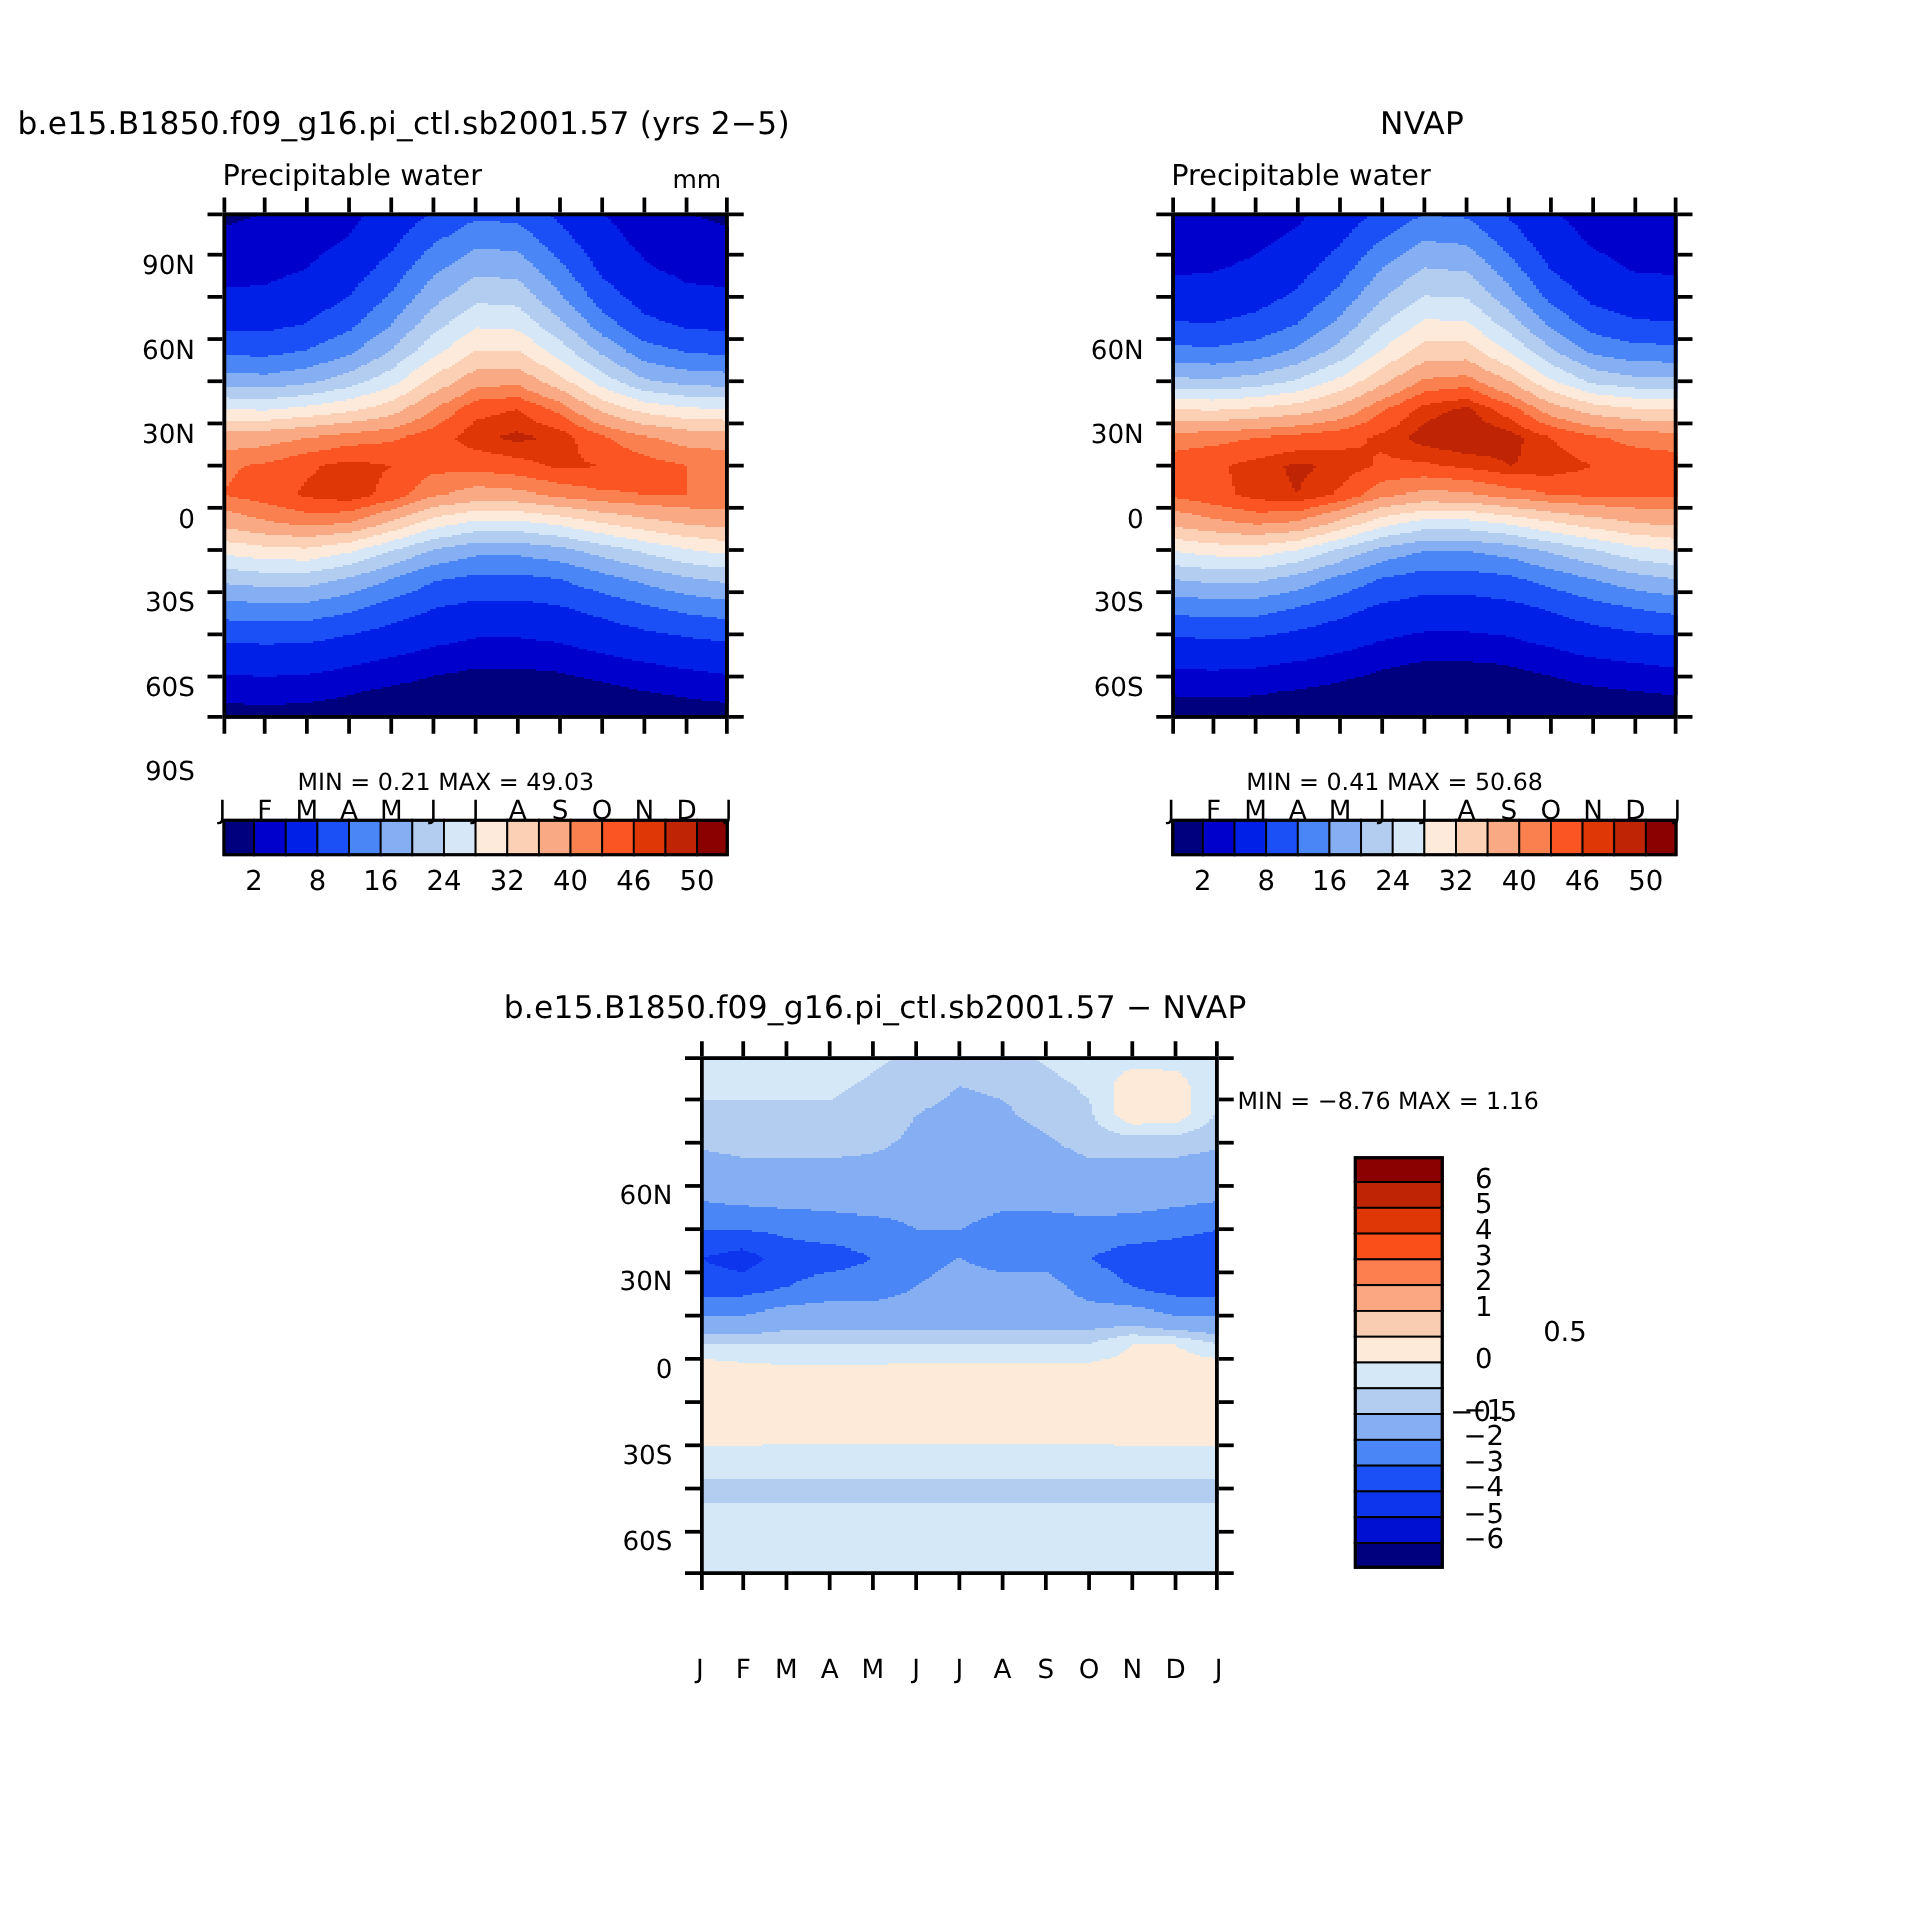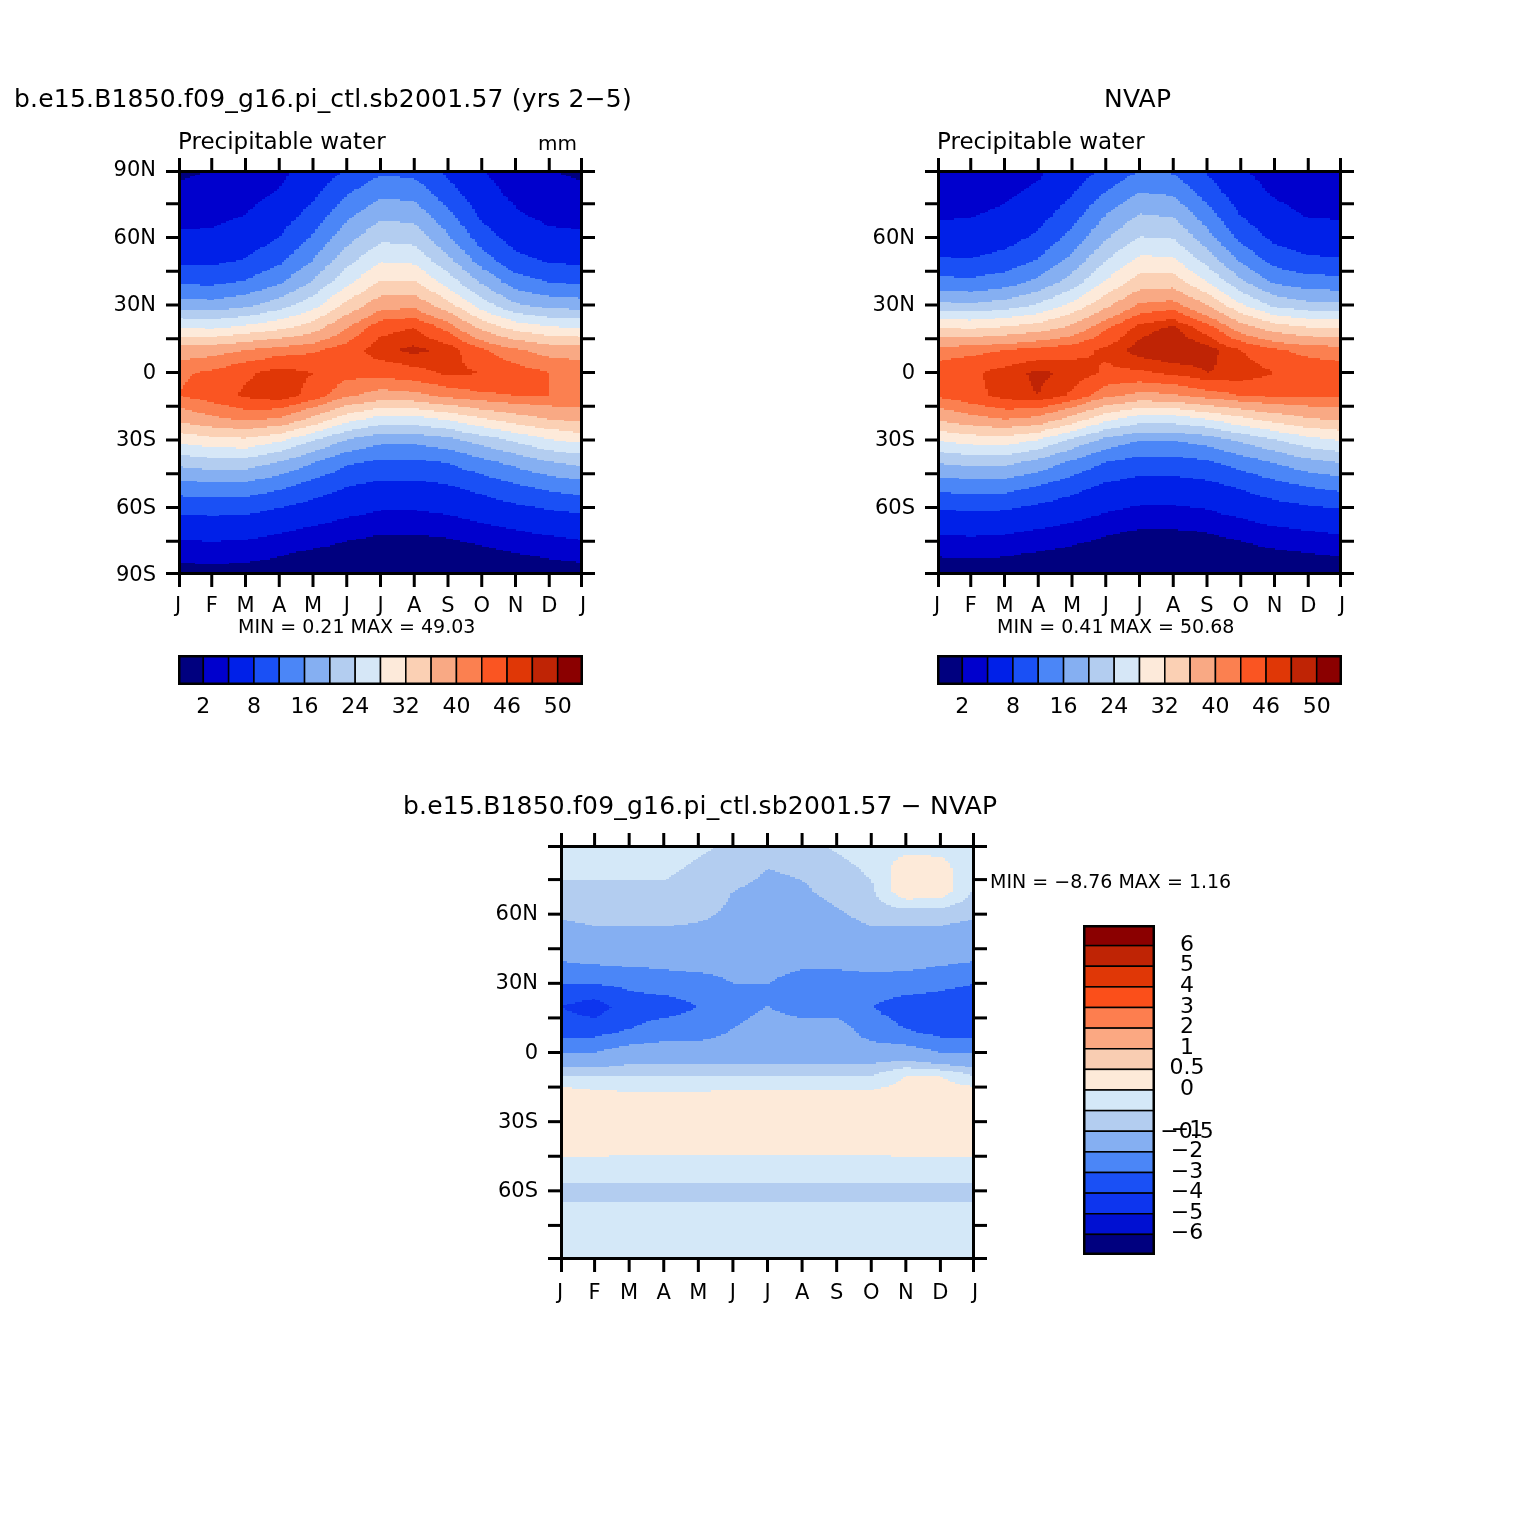--- a/index.html
+++ b/index.html
@@ -4,21 +4,21 @@
 <style>
   html,body{margin:0;padding:0;background:#fff;}
   body{
     width:1524px;height:1524px;position:relative;overflow:hidden;
     font-family:"DejaVu Sans","Liberation Sans",sans-serif;
     color:#000;
   }
   .abs{position:absolute;}
   .ttl{font-size:25px;letter-spacing:.2px;white-space:nowrap;}
   .sub{font-size:23px;white-space:nowrap;}
-  .tick{font-size:21px;white-space:nowrap;}
+  .tick{font-size:21px;white-space:nowrap;margin-top:43px;}
   .cbl{font-size:22px;white-space:nowrap;}
   .mm{font-size:20px;}
   .minmax{font-size:19px;white-space:nowrap;}
   svg{display:block;}
 </style>
 </head>
 <body>
 
 <div class="abs ttl" style="left:14px;top:84px;">b.e15.B1850.f09_g16.pi_ctl.sb2001.57 (yrs 2−5)</div>
 <div class="abs sub" style="left:178px;top:128px;">Precipitable water</div>
@@ -414,21 +414,21 @@
 <div class="abs tick" style="left: 871.25px; top: 1280px; transform: translateX(-50%);">O</div>
 <div class="abs tick" style="left: 905.833px; top: 1280px; transform: translateX(-50%);">N</div>
 <div class="abs tick" style="left: 940.417px; top: 1280px; transform: translateX(-50%);">D</div>
 <div class="abs tick" style="left: 975px; top: 1280px; transform: translateX(-50%);">J</div>
 <div class="abs cbl" style="left: 1187px; top: 930.625px; transform: translateX(-50%);">6</div>
 <div class="abs cbl" style="left: 1187px; top: 951.25px; transform: translateX(-50%);">5</div>
 <div class="abs cbl" style="left: 1187px; top: 971.875px; transform: translateX(-50%);">4</div>
 <div class="abs cbl" style="left: 1187px; top: 992.5px; transform: translateX(-50%);">3</div>
 <div class="abs cbl" style="left: 1187px; top: 1013.12px; transform: translateX(-50%);">2</div>
 <div class="abs cbl" style="left: 1187px; top: 1033.75px; transform: translateX(-50%);">1</div>
-<div class="abs cbl" style="left: 1187px; top: 1054.38px; transform: translateX(-50%);">0.5</div>
+<div class="abs cbl" style="left: 1252px; top: 1054.38px; transform: translateX(-50%);">0.5</div>
 <div class="abs cbl" style="left: 1187px; top: 1075px; transform: translateX(-50%);">0</div>
 <div class="abs cbl" style="left: 1187px; top: 1118px; transform: translateX(-50%); text-align: right;">−0.5</div>
 <div class="abs cbl" style="left: 1187px; top: 1116.25px; transform: translateX(-50%);">−1</div>
 <div class="abs cbl" style="left: 1187px; top: 1136.88px; transform: translateX(-50%);">−2</div>
 <div class="abs cbl" style="left: 1187px; top: 1157.5px; transform: translateX(-50%);">−3</div>
 <div class="abs cbl" style="left: 1187px; top: 1178.12px; transform: translateX(-50%);">−4</div>
 <div class="abs cbl" style="left: 1187px; top: 1198.75px; transform: translateX(-50%);">−5</div>
 <div class="abs cbl" style="left: 1187px; top: 1219.38px; transform: translateX(-50%);">−6</div>
 
 </body></html>

